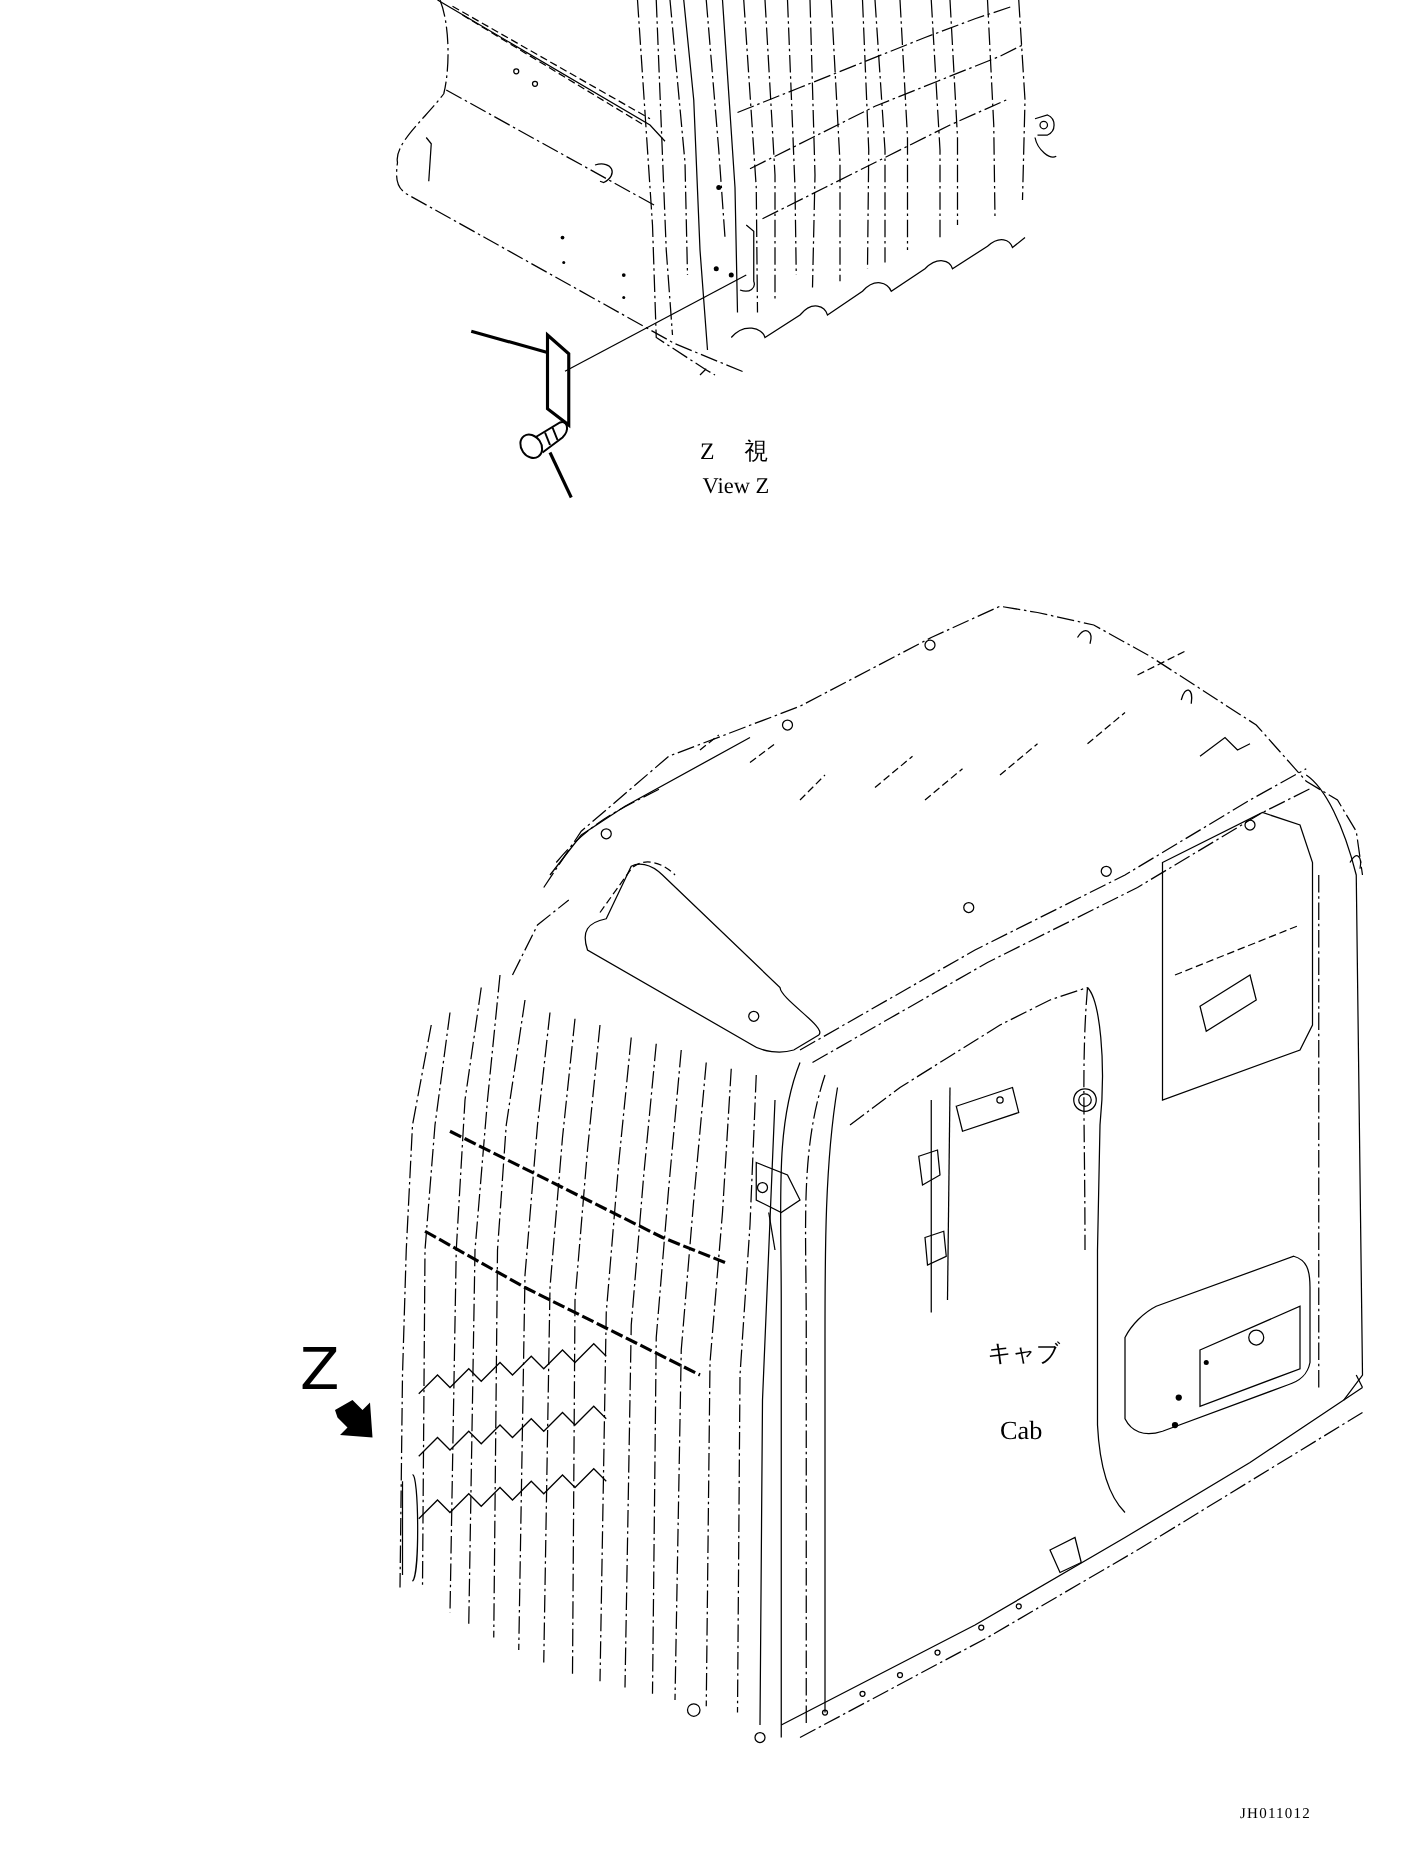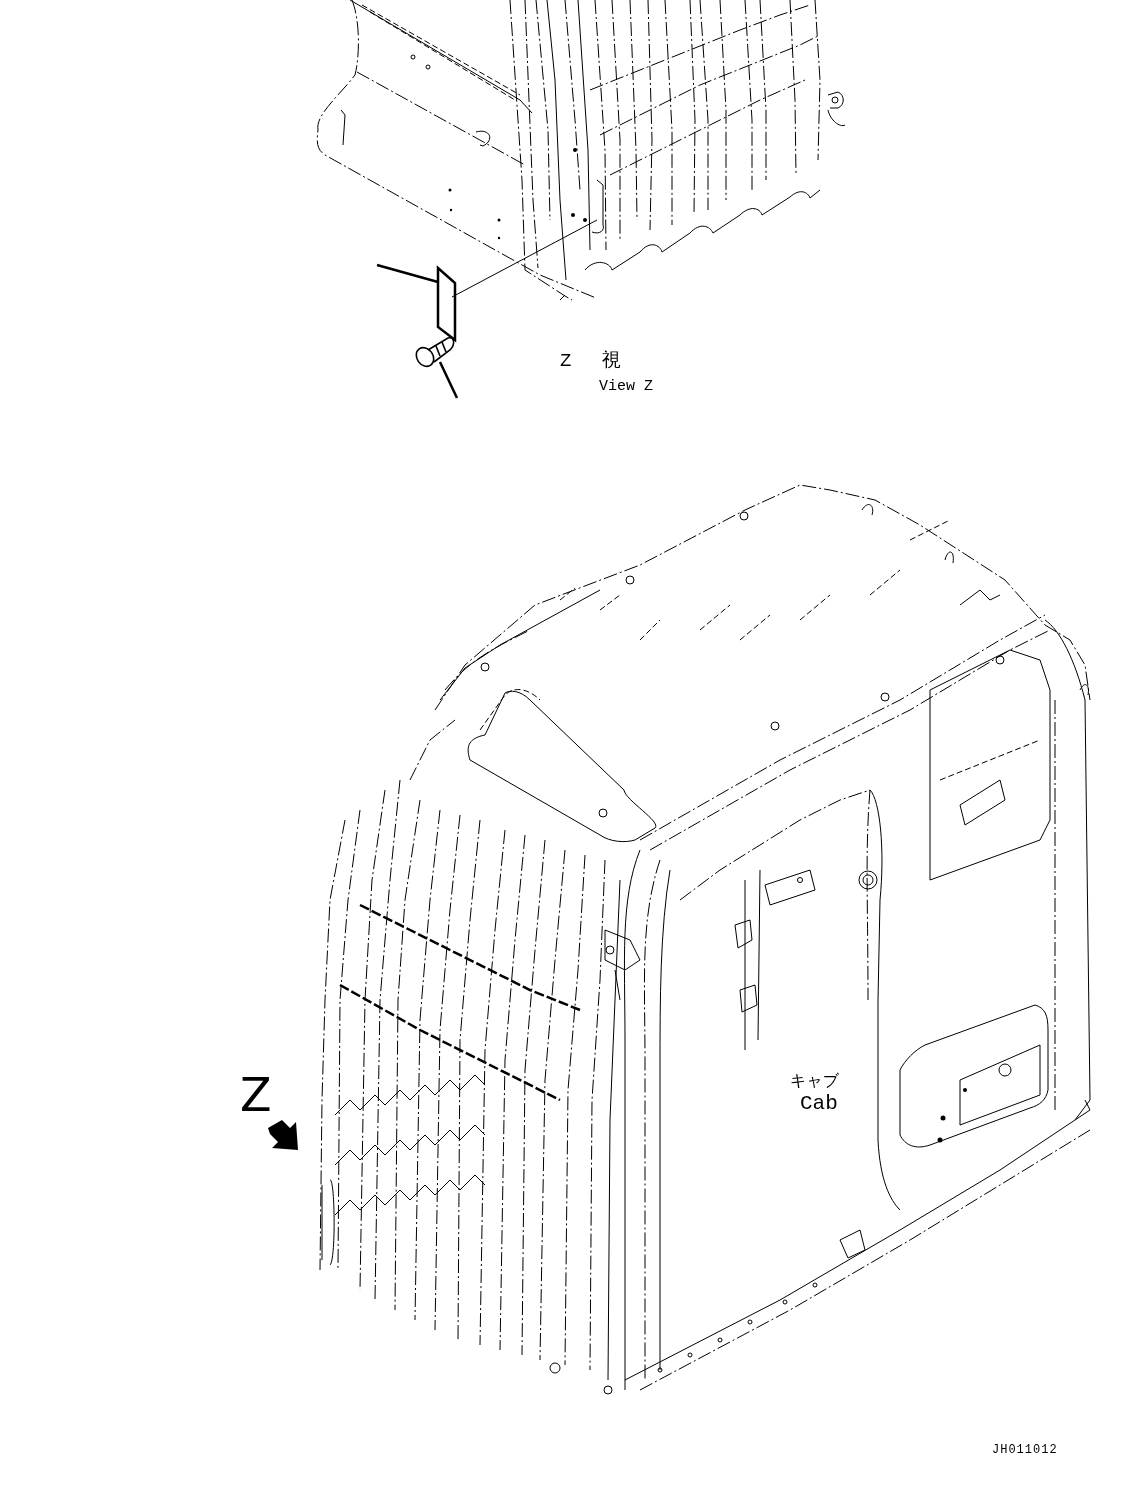--- a/index.html
+++ b/index.html
@@ -1,24 +1,24 @@
 <!DOCTYPE html>
 <html><head>
 <meta charset="utf-8">
 <style>
   html, body { margin: 0; padding: 0; background: #ffffff; }
   body { width: 1137px; height: 1491px; position: relative; overflow: hidden;
          font-family: "DejaVu Sans Mono", "Liberation Mono", monospace; color: #000; }
   svg.drawing { position: absolute; left: 0; top: 0; width: 1137px; height: 1491px; }
-  .lbl { position: absolute; font-family: Liberation Mono, monospace;
+  .lbl { position: absolute; font-family: Liberation Serif, serif;
          color: #000; line-height: 1; white-space: pre; text-align: center; }
   .view-title-jp { left: 560px; top: 352px; font-size: 19px; letter-spacing: 0px; }
-  .view-title-en { left: 562px; top: 379px; font-size: 15px; letter-spacing: 0px; margin-left: 37px; }
-  .cab-jp { left: 790px; top: 1074px; font-size: 16px; }
-  .cab-en { left: 800px; top: 1093px; font-size: 21px; }
+  .view-title-en { left: 562px; top: 379px; font-size: 18px; letter-spacing: 0px; }
+  .cab-jp { left: 790px; top: 1074px; font-size: 19px; }
+  .cab-en { left: 800px; top: 1134px; font-size: 21px; }
   .z-mark { left: 240px; top: 1072px; font-size: 46px; font-family: "DejaVu Sans", sans-serif; font-weight: 400; }
   .drawing-no { left: 992px; top: 1444px; font-size: 12px; letter-spacing: 1px; }
   .thin { fill: none; stroke: #000; stroke-width: 1; }
   .dash { fill: none; stroke: #000; stroke-width: 1; stroke-dasharray: 14 3 2 3; }
   .dash2 { fill: none; stroke: #000; stroke-width: 1; stroke-dasharray: 6 3; }
   .bold { fill: none; stroke: #000; stroke-width: 2.5; }
   .med { fill: none; stroke: #000; stroke-width: 1.6; }
   .fillb { fill: #000; stroke: none; }
 </style>
 </head>

